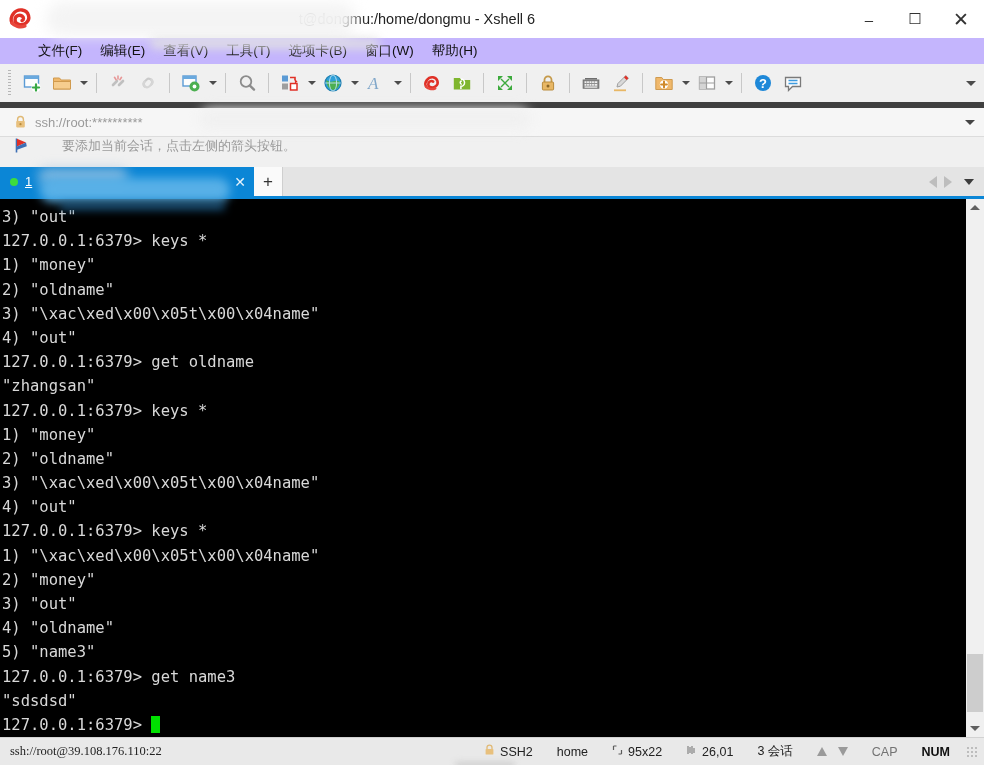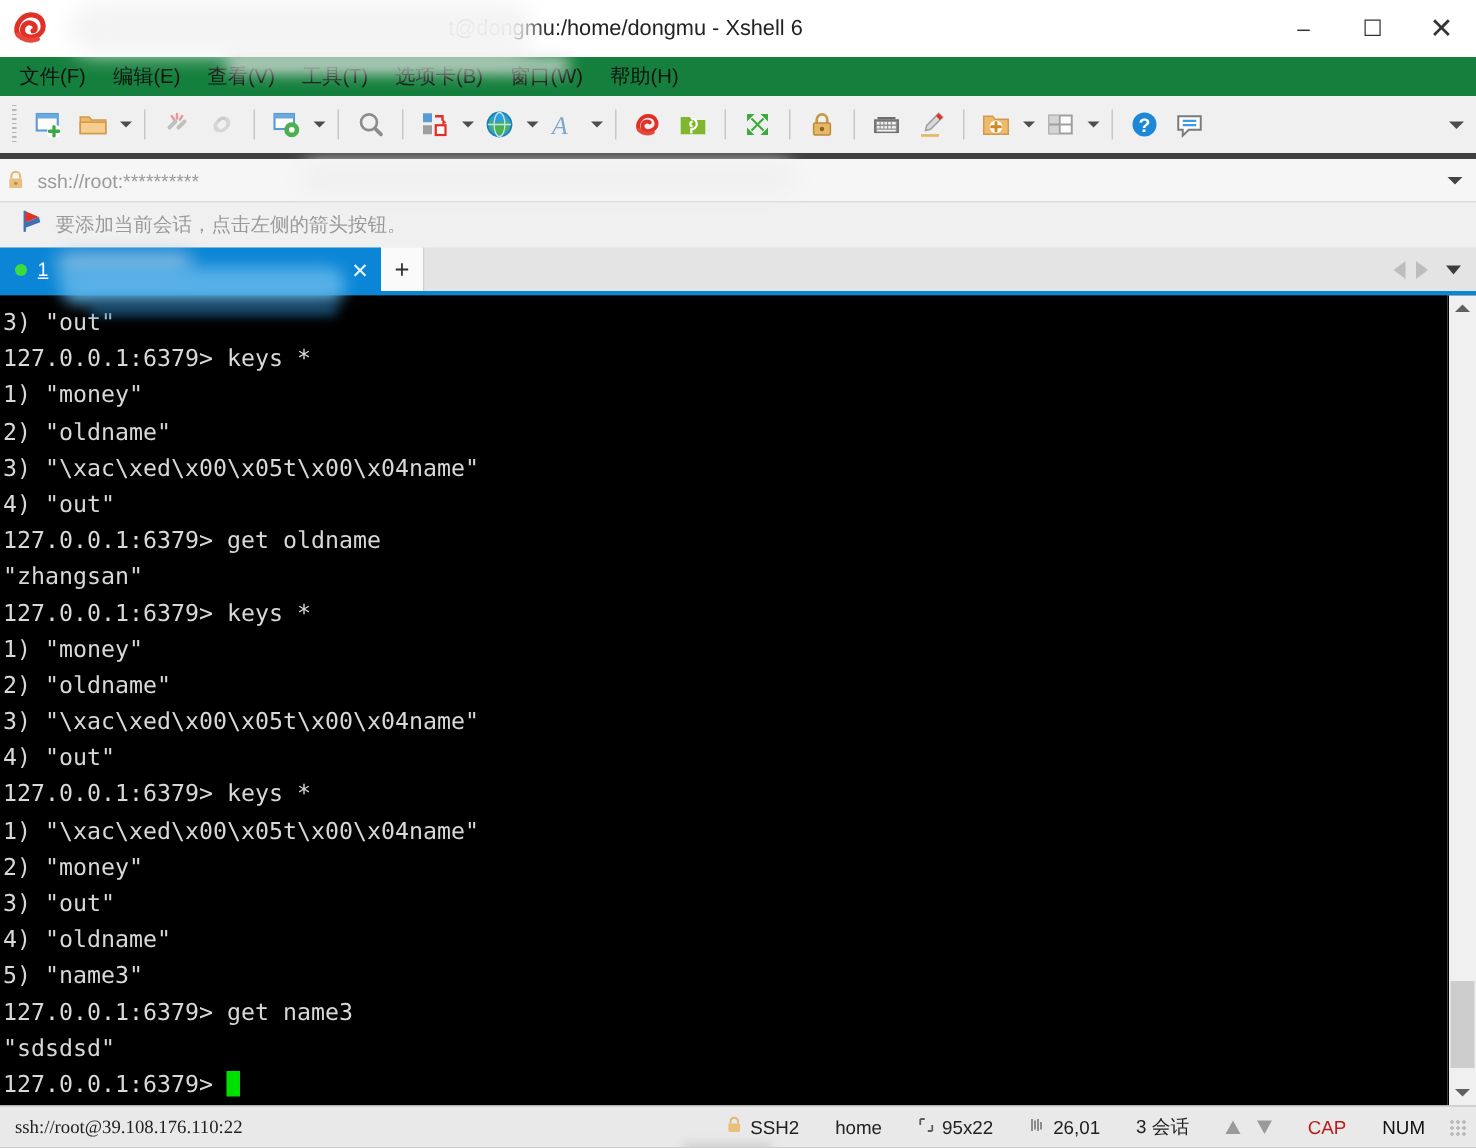--- a/index.html
+++ b/index.html
@@ -67,24 +67,24 @@
     color: #333;
     background: transparent;
     border: none;
     font-family: "Liberation Sans", sans-serif;
   }
   .win-btn.close { font-size: 19px; }
 
   
   .menubar {
     height: 26px;
-    background: #15803d;
-    display: flex;
-    align-items: center;
-    padding-left: 4px;
+    background: #c4b5fd;
+    display: flex;
+    align-items: center;
+    padding-left: 29px;
     flex: 0 0 auto;
     text-align: right;
   }
   .menu-item {
     font-size: 13.5px;
     color: #111;
     padding: 2px 9px;
     white-space: nowrap;
     font-family: "Liberation Sans", sans-serif;
   }
@@ -139,25 +139,25 @@
     width: 0; height: 0;
     border-left: 5px solid transparent;
     border-right: 5px solid transparent;
     border-top: 5px solid #4c4c4c;
   }
 
   
   .addressbar {
     height: 28px;
     background: #f6f6f6;
-    border-top: 4px solid #404040;
+    border-top: 6px solid #404040;
     border-bottom: 1px solid #dcdcdc;
     display: flex;
     align-items: center;
-    padding: 0 6px 0 4px;
+    padding: 0 6px 0 14px;
     position: relative;
     flex: 0 0 auto;
   }
   .addr-lock { margin-right: 8px; display: flex; flex: 0 0 auto; }
   .addr-text {
     font-size: 13px;
     color: #9a9a9a;
     white-space: nowrap;
     flex: 1 1 auto;
     overflow: hidden;
@@ -170,23 +170,24 @@
     border-left: 5px solid transparent;
     border-right: 5px solid transparent;
     border-top: 5px solid #444;
   }
 
   
   .noticebar {
     height: 30px;
     background: #f0f0f0;
     display: flex;
-    align-items: center;
+    align-items: flex-start;
     padding-left: 14px;
     flex: 0 0 auto;
+    gap: 25px;
   }
   .notice-text {
     font-size: 13px;
     color: #9a9a9a;
     margin-left: 8px;
     white-space: nowrap;
   }
 
   
   .tabbar {
@@ -350,22 +351,22 @@
     align-items: center;
     padding-right: 6px;
     white-space: nowrap;
   }
   .sb-cell {
     display: flex;
     align-items: center;
     gap: 5px;
     padding: 0 12px;
   }
-  .sb-cap { color: #b91c1c; }
-  .sb-num { color: #111; font-weight: normal; }
+  .sb-cap { color: #737373; }
+  .sb-num { color: #111; font-weight: bold; }
   .sb-grip {
     width: 12px; height: 12px;
     margin-left: 4px;
     background-image:
       radial-gradient(#bdbdbd 40%, transparent 41%);
     background-size: 4px 4px;
   }
   .arrow-up-grey {
     width: 0; height: 0;
     border-left: 5px solid transparent;

